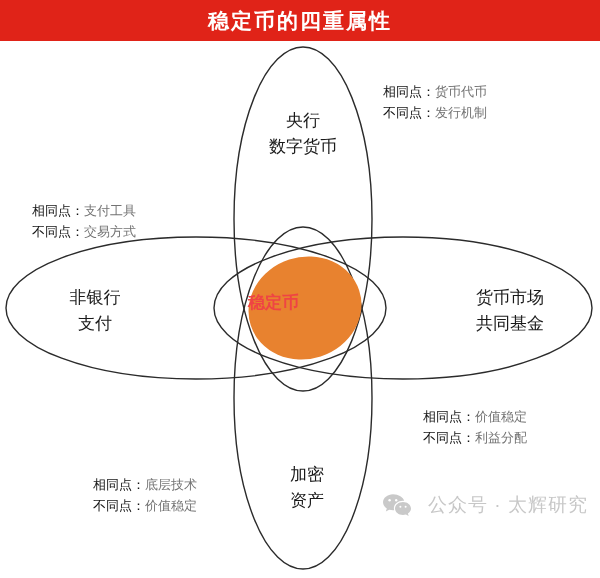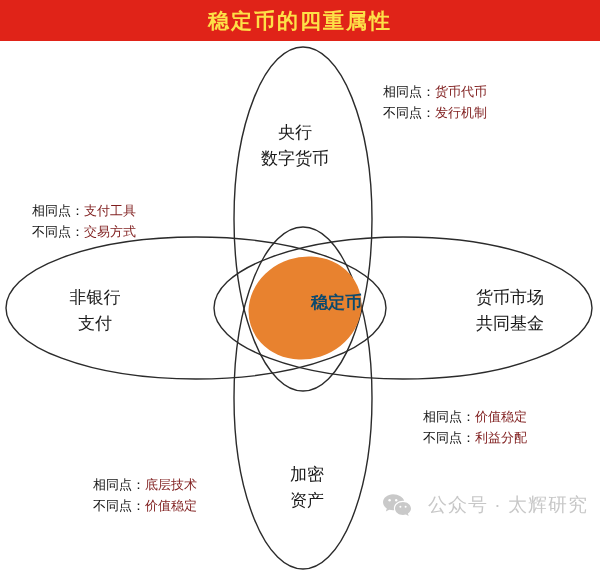--- a/index.html
+++ b/index.html
@@ -29,21 +29,21 @@
     top: 0;
     width: 600px;
     height: 41px;
     background: #E02318;
     display: flex;
     align-items: center;
     justify-content: center;
     z-index: 40;
   }
   .title-text {
-    color: #fde047;
+    color: #ffffff;
     font-size: 21px;
     font-weight: bold;
     letter-spacing: 2px;
     font-family: "DejaVu Serif", "Liberation Serif", serif;
     white-space: nowrap;
   }
 
   
   #venn {
     position: absolute;
@@ -60,53 +60,53 @@
     z-index: 12;
     text-align: center;
     font-size: 17px;
     line-height: 1.55;
     color: #1a1a1a;
     white-space: nowrap;
     pointer-events: none;
   }
   .lobe-label span { display: block; }
 
-  #label-cbdc   { left: 225px; top: 108px; width: 140px; margin-top: 12px; }
+  #label-cbdc   { left: 233px; top: 108px; width: 140px; }
   #label-nonbank{ left: 20px;  top: 285px; width: 150px; }
   #label-mmf    { left: 430px; top: 285px; width: 160px; }
   #label-crypto { left: 237px; top: 462px; width: 140px; }
 
   #label-stable {
     position: absolute;
     left: 248px;
     top: 291px;
     width: 114px;
     z-index: 20;
-    text-align: right;
+    text-align: left;
     font-size: 17px;
     font-weight: bold;
-    color: #0c4a6e;
+    color: #ef4444;
     white-space: nowrap;
   }
 
   
   .note {
     position: absolute;
     z-index: 15;
     font-size: 13px;
     line-height: 1.62;
     color: #3a3a3a;
     white-space: nowrap;
   }
   .note .row { display: block; }
   .note .key {
     font-weight: normal;
     color: #141414;
   }
-  .note .val { color: #7f1d1d; }
+  .note .val { color: #737373; }
 
   #note-top-right     { left: 383px; top: 81px; }
   #note-left          { left: 32px;  top: 200px; }
   #note-bottom-right  { left: 423px; top: 378px; margin-top: 28px; }
   #note-bottom-left   { left: 93px;  top: 474px; }
 
   
   #watermark {
     position: absolute;
     left: 382px;

